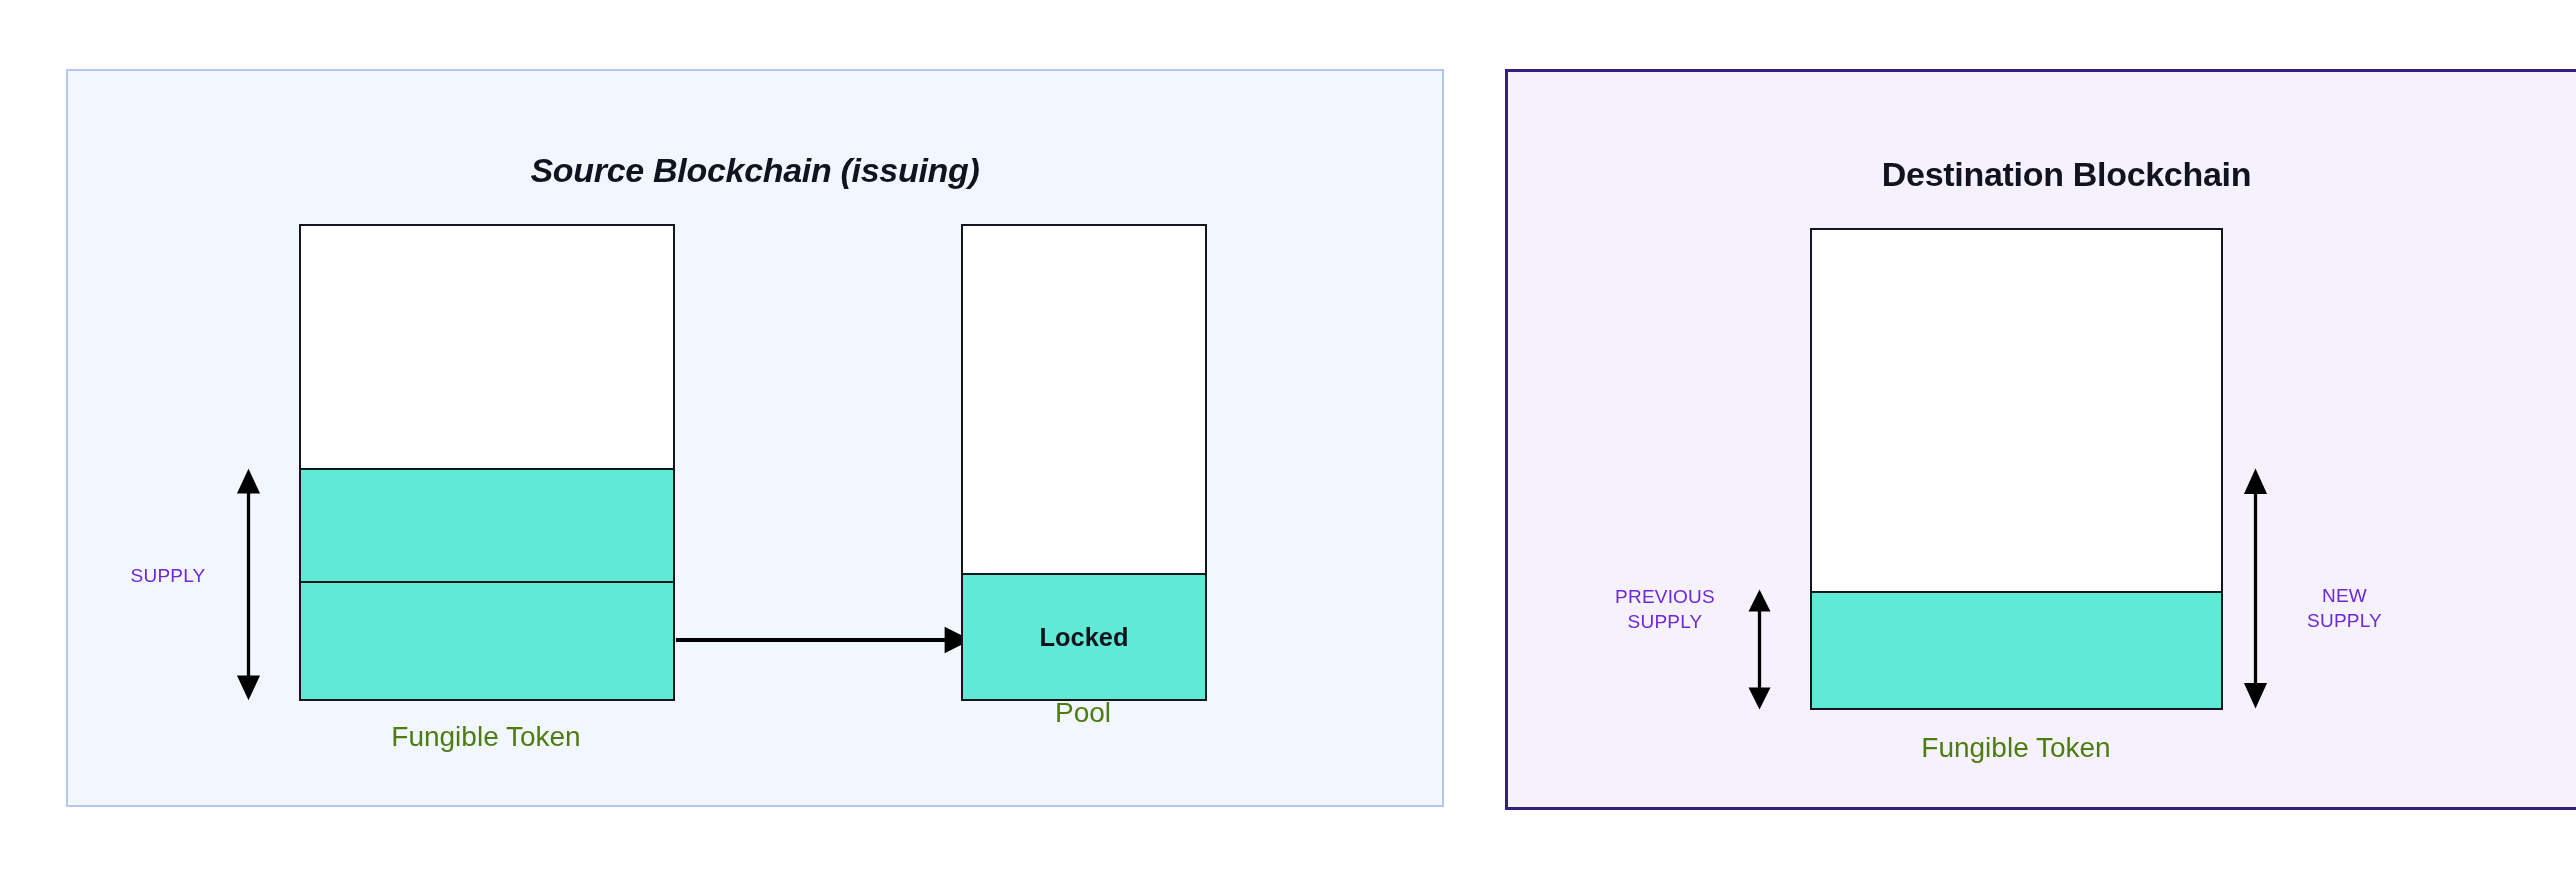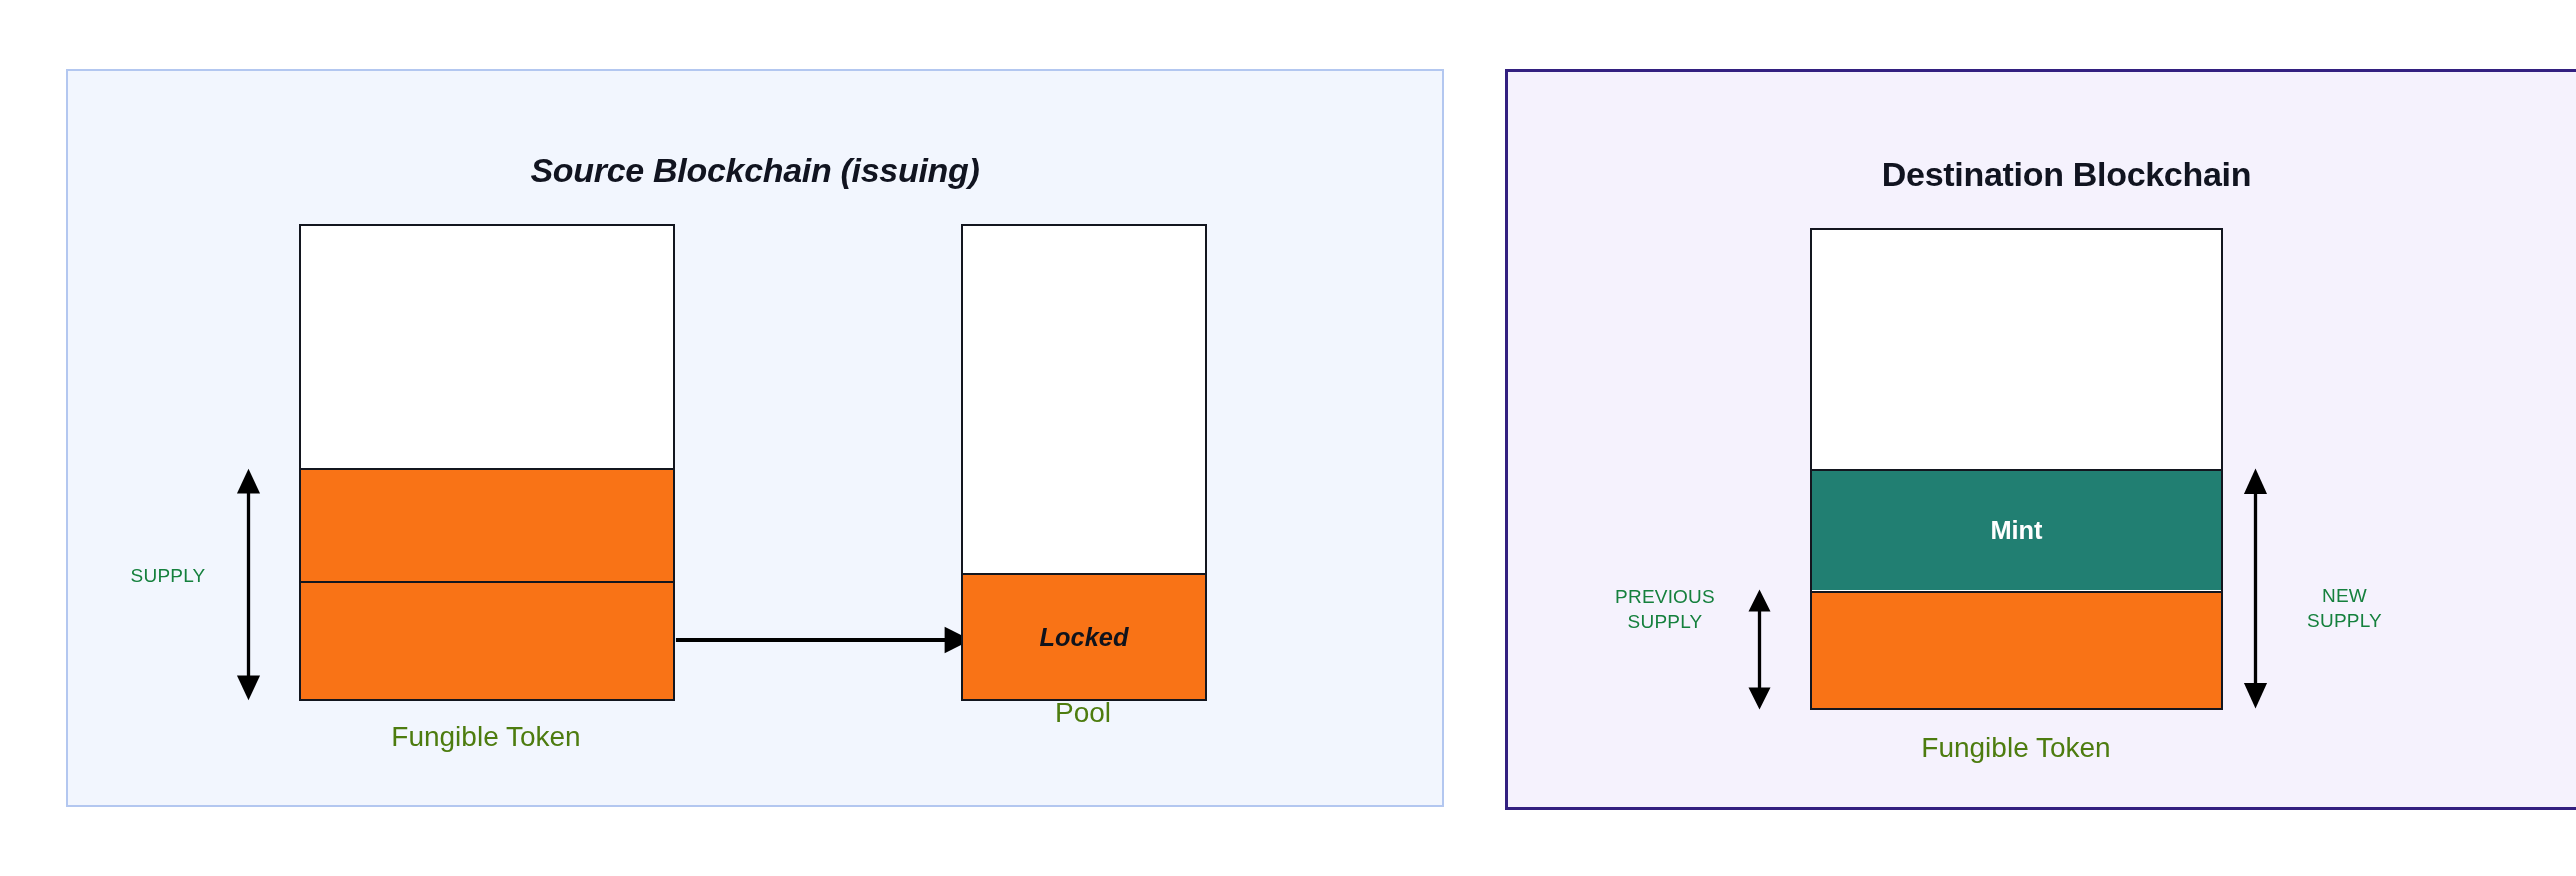--- a/index.html
+++ b/index.html
@@ -16,37 +16,37 @@
       font-size:34px;font-weight:700;letter-spacing:-0.3px;color:#111420;}
   #panel-source .panel-title{top:80px;font-style:italic;}
   #panel-destination .panel-title{top:83px;}
 
   
   .bar{position:absolute;box-sizing:border-box;background:#ffffff;
        border:2.8px solid #13161f;}
   .seg{position:absolute;left:0;right:0;box-sizing:border-box;
        display:flex;align-items:center;justify-content:center;
        font-size:25.4px;font-weight:600;}
-  .seg-yellow{background:#f97316;color:#10131c;font-style:italic;}
+  .seg-yellow{background:#5eead4;color:#10131c;}
   .seg-teal{background:#217f72;color:#ffffff;}
   .seg-top-rule{border-top:2.8px solid #13161f;}
 
   .bar-caption{position:absolute;left:50%;transform:translateX(-50%);
       white-space:nowrap;font-size:28px;font-weight:500;color:#4d7c0f;}
 
   
   #bar-source-token{left:299px;top:224px;width:376px;height:477px;}
   #bar-pool{left:961px;top:224px;width:246px;height:477px;}
   #bar-dest-token{left:1810px;top:228px;width:413px;height:482px;}
 
   
   .measure{position:absolute;}
   .measure svg{display:block;}
   .measure-label{position:absolute;white-space:nowrap;text-align:center;
-      font-size:19px;line-height:1.32;letter-spacing:0.2px;color:#15803d;}
+      font-size:19px;line-height:1.32;letter-spacing:0.2px;color:#6d28d9;}
 
   .flow-arrow{position:absolute;}
 </style>
 </head>
 <body>
 
 <div class="panel" id="panel-source">
   <div class="panel-title">Source Blockchain (issuing)</div>
 </div>
 
@@ -77,23 +77,20 @@
     <span>Locked</span>
   </div>
 </div>
 <div class="bar-caption" style="left:1083px;top:697px;">Pool</div>
 
 <div class="panel" id="panel-destination">
   <div class="panel-title">Destination Blockchain</div>
 </div>
 
 <div class="bar" id="bar-dest-token">
-  <div class="seg seg-teal seg-top-rule" style="top:239px;height:121px;">
-    <span>Mint</span>
-  </div>
   <div class="seg seg-yellow seg-top-rule" style="top:361px;bottom:0;"></div>
 </div>
 <div class="bar-caption" style="left:2016px;top:732px;">Fungible Token</div>
 
 <div class="measure" style="left:1743px;top:588px;">
   <svg width="33" height="123" viewBox="0 0 60 222">
     <line x1="30" y1="32" x2="30" y2="190" stroke="#000" stroke-width="6"></line>
     <polygon points="30,2 50,42 10,42" fill="#000"></polygon>
     <polygon points="30,220 50,180 10,180" fill="#000"></polygon>
   </svg>

